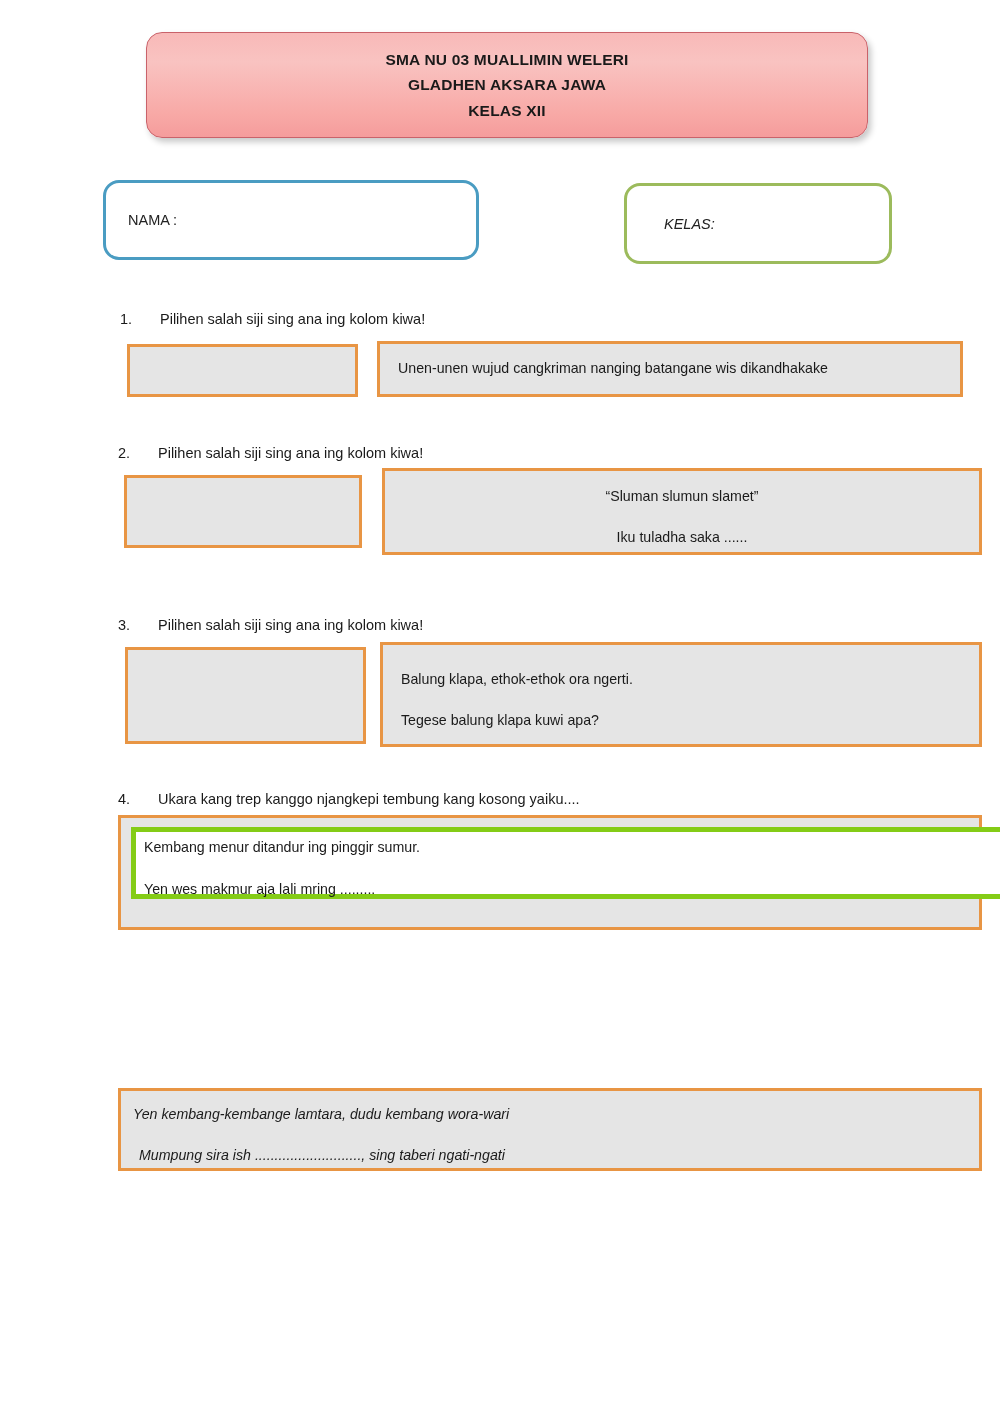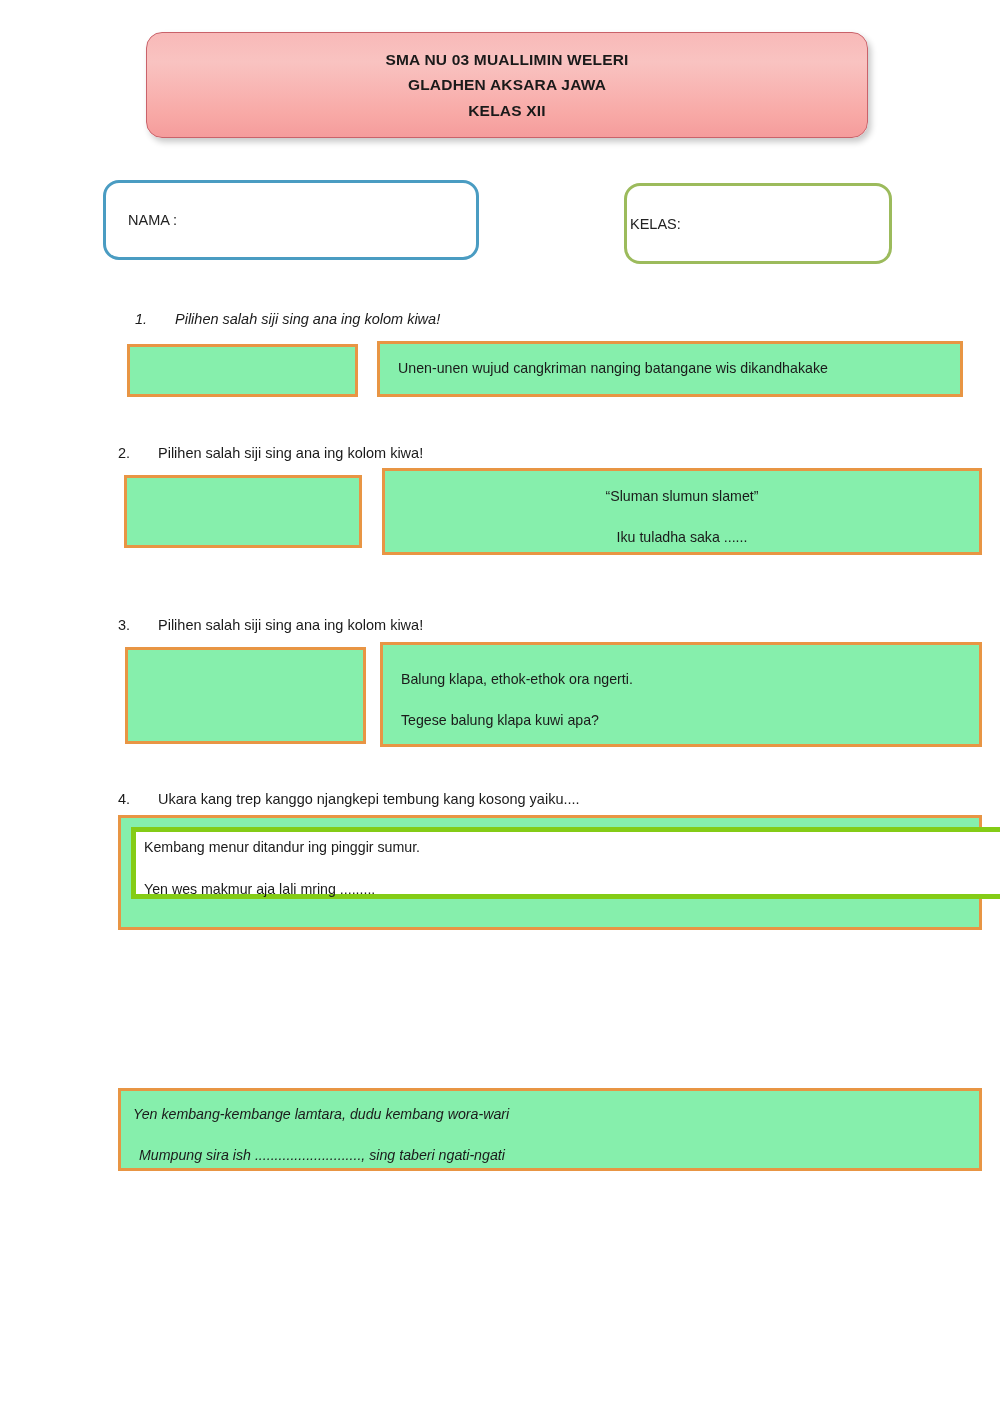--- a/index.html
+++ b/index.html
@@ -69,38 +69,38 @@
     height: 80px;
     border: 3px solid #4a9cc2;
   }
   #kelas-box {
     left: 624px;
     top: 183px;
     width: 268px;
     height: 81px;
     border: 3px solid #9cbb5c;
   }
-  #kelas-box .field-label { padding-left: 3px; }
+  #kelas-box .field-label { padding-left: 37px; font-style: italic; }
 
   
   .q-prompt {
     position: absolute;
     font-size: 14.5px;
     color: #1a1a1a;
     white-space: nowrap;
   }
   .q-num {
     display: inline-block;
     width: 40px;
   }
 
   .obox {
     position: absolute;
     box-sizing: border-box;
-    background: #86efac;
+    background: #e5e5e5;
     border: 3px solid #e89544;
   }
   .obox-text {
     font-size: 14.2px;
     color: #1a1a1a;
     line-height: 1.5;
   }
 
   .pad-left {
     padding: 0 18px;
@@ -115,21 +115,21 @@
     display: flex;
     flex-direction: column;
     justify-content: center;
     align-items: center;
     height: 100%;
     box-sizing: border-box;
   }
   .line-gap { margin-bottom: 20px; margin-top: 11px; }
 
   
-  #q1-prompt { left: 135px; top: 311px; font-style: italic; }
+  #q1-prompt { left: 120px; top: 311px; }
   #q1-answer-box { left: 127px; top: 344px; width: 231px; height: 53px; }
   #q1-content-box { left: 377px; top: 341px; width: 586px; height: 56px; }
 
   
   #q2-prompt { left: 118px; top: 445px; }
   #q2-answer-box { left: 124px; top: 475px; width: 238px; height: 73px; }
   #q2-content-box { left: 382px; top: 468px; width: 600px; height: 87px; }
 
   
   #q3-prompt { left: 118px; top: 617px; }

